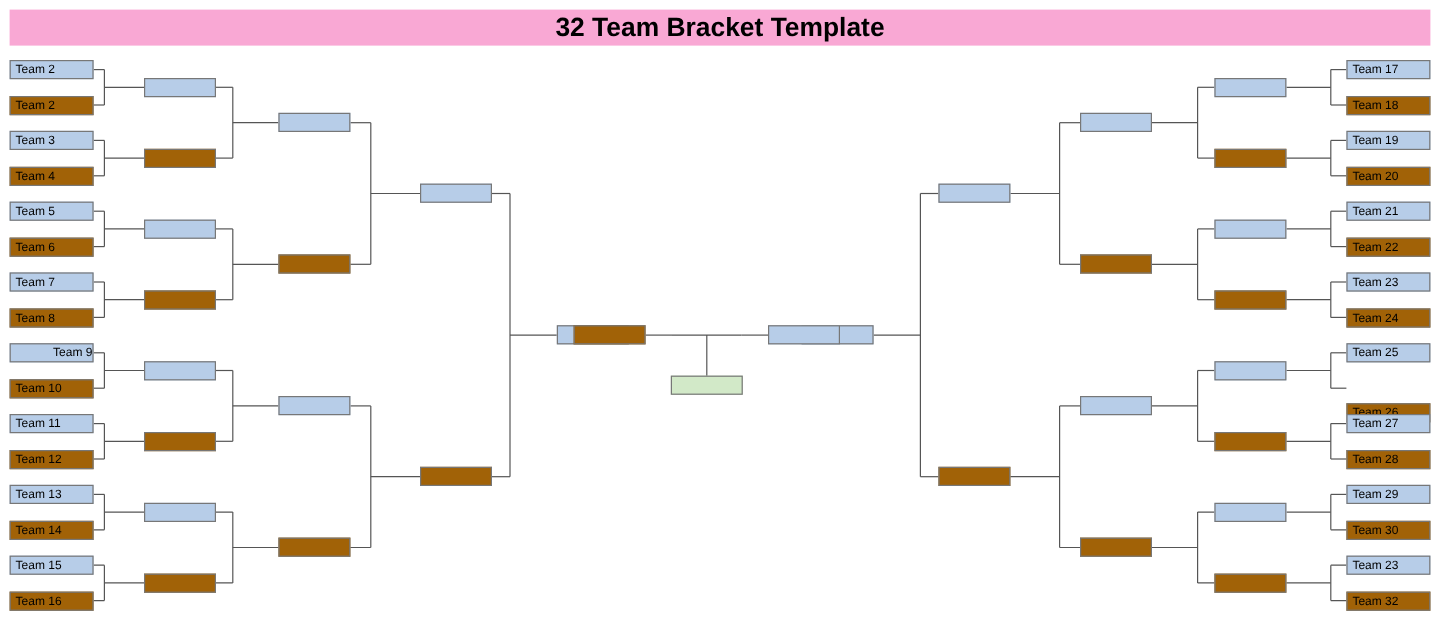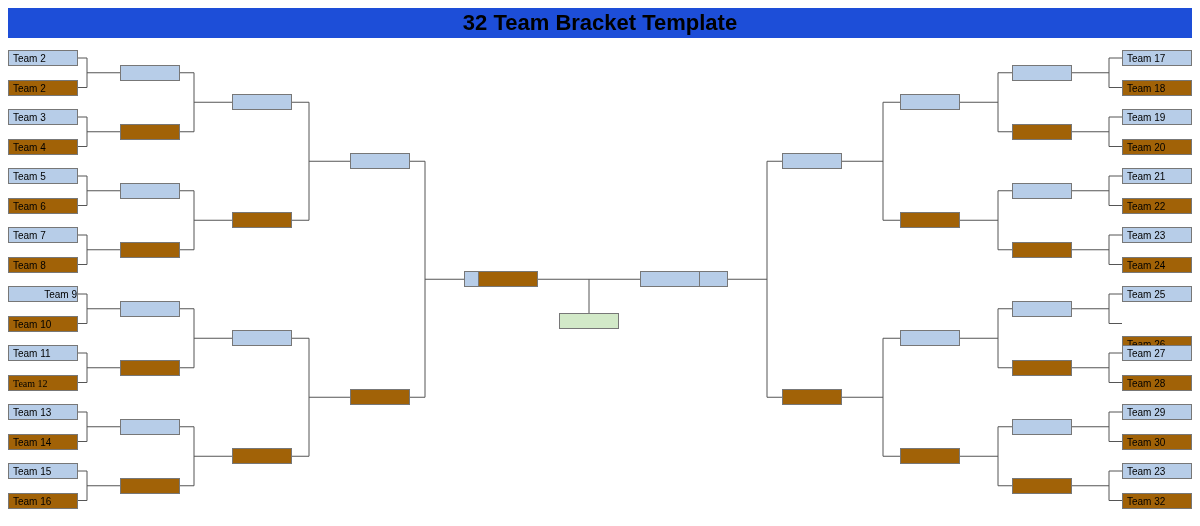--- a/index.html
+++ b/index.html
@@ -1,17 +1,17 @@
 <!DOCTYPE html>
 <html><head>
 <meta charset="utf-8">
 <style>
   html,body{margin:0;padding:0;background:#fff;font-family:Helvetica,Arial,sans-serif;}
   .stage{position:relative;width:1200px;height:526px;}
-  .title-bar{position:absolute;left:8px;right:8px;top:8px;height:30px;background:#1d4ed8;
+  .title-bar{position:absolute;left:8px;right:8px;top:8px;height:30px;background:#f9a8d4;
              text-align:center;font-weight:bold;font-size:22px;line-height:30px;color:#000;}
   .slot{position:absolute;height:16px;border:1px solid #777;font-size:10px;line-height:16px;
         padding-left:4px;box-sizing:border-box;}
   .blue{background:#b7cde8;}
   .peach{background:#a16207;}
   .green{background:#d2e9c8;}
   .L1{width:70px;}
   .Ln{width:60px;}
   line{stroke:#555;stroke-width:1;}
   svg{position:absolute;left:0;top:0;width:1200px;height:526px;}
@@ -160,21 +160,21 @@
       <div class="slot peach L1" style="left: 8px; top: 79.5px; width: 70px;">Team 2</div>
       <div class="slot blue L1" style="left: 8px; top: 109px; width: 70px;">Team 3</div>
       <div class="slot peach L1" style="left: 8px; top: 138.5px; width: 70px;">Team 4</div>
       <div class="slot blue L1" style="left: 8px; top: 168px; width: 70px;">Team 5</div>
       <div class="slot peach L1" style="left: 8px; top: 197.5px; width: 70px;">Team 6</div>
       <div class="slot blue L1" style="left: 8px; top: 227px; width: 70px;">Team 7</div>
       <div class="slot peach L1" style="left: 8px; top: 256.5px; width: 70px;">Team 8</div>
       <div class="slot blue L1" style="left: 8px; top: 286px; width: 70px; text-align: right;">Team 9</div>
       <div class="slot peach L1" style="left: 8px; top: 315.5px; width: 70px;">Team 10</div>
       <div class="slot blue L1" style="left: 8px; top: 345px; width: 70px;">Team 11</div>
-      <div class="slot peach L1" style="left: 8px; top: 374.5px; width: 70px; font-family: Liberation Serif, serif;">Team 12</div>
+      <div class="slot peach L1" style="left: 8px; top: 374.5px; width: 70px;">Team 12</div>
       <div class="slot blue L1" style="left: 8px; top: 404px; width: 70px;">Team 13</div>
       <div class="slot peach L1" style="left: 8px; top: 433.5px; width: 70px;">Team 14</div>
       <div class="slot blue L1" style="left: 8px; top: 463px; width: 70px;">Team 15</div>
       <div class="slot peach L1" style="left: 8px; top: 492.5px; width: 70px;">Team 16</div>
       <div class="slot blue Ln" style="left: 120px; top: 64.75px; width: 60px;"></div>
       <div class="slot peach Ln" style="left: 120px; top: 123.75px; width: 60px;"></div>
       <div class="slot blue Ln" style="left: 120px; top: 182.75px; width: 60px;"></div>
       <div class="slot peach Ln" style="left: 120px; top: 241.75px; width: 60px;"></div>
       <div class="slot blue Ln" style="left: 120px; top: 300.75px; width: 60px;"></div>
       <div class="slot peach Ln" style="left: 120px; top: 359.75px; width: 60px;"></div>

